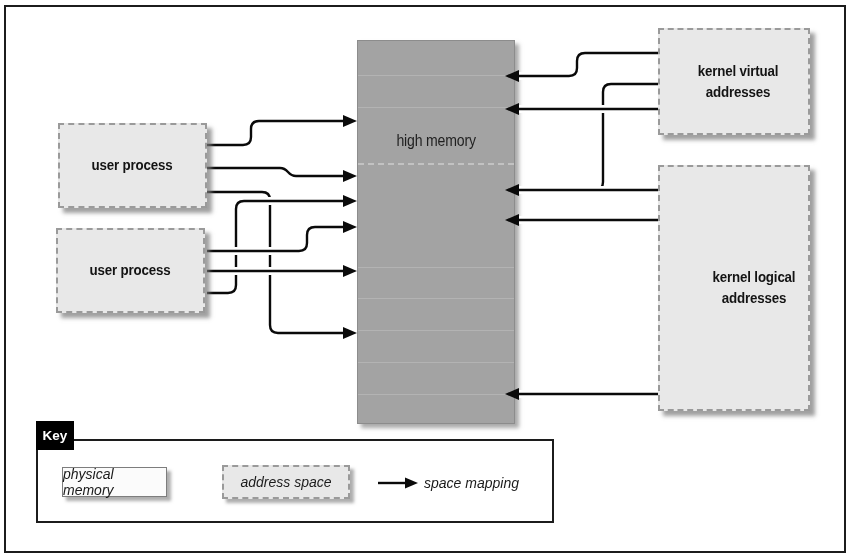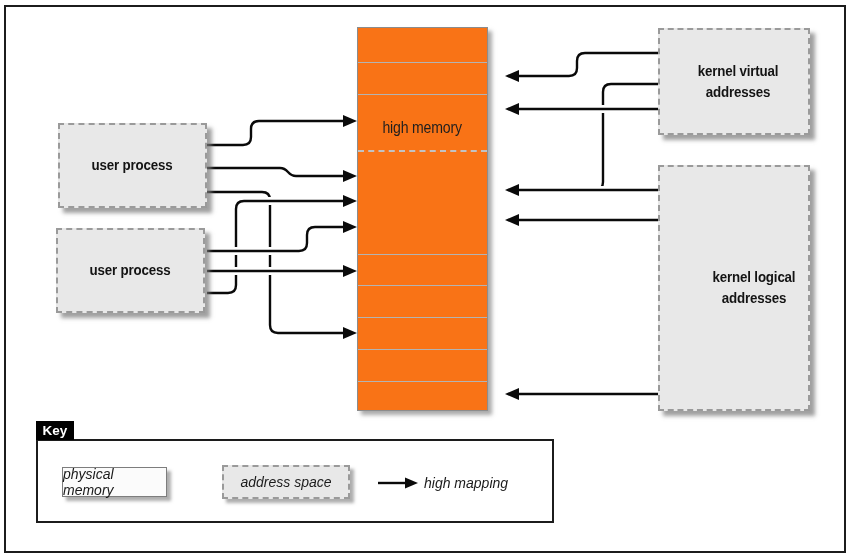--- a/index.html
+++ b/index.html
@@ -6,22 +6,22 @@
   #canvas{
     position:relative;width:850px;height:559px;background:#ffffff;overflow:hidden;
     font-family:"Liberation Sans",sans-serif;
   }
   #frame{
     position:absolute;left:4px;top:5px;width:838px;height:544px;
     border:2px solid #1c1c1c;background:#fff;
   }
   
   .mem-column{
-    position:absolute;left:357px;top:27px;width:131px;height:384px;
-    background:#f97316;border:1px solid #8c8c8c;
+    position:absolute;left:357px;top:40px;width:158px;height:384px;
+    background:#a3a3a3;border:1px solid #8c8c8c;
     box-shadow:4px 4px 4px rgba(125,125,125,.65);
     box-sizing:border-box;
   }
   .seg-line{position:absolute;left:0;width:100%;height:0;border-top:1px solid #b3b3b3;}
   .seg-line.dashed{border-top:2px dashed #c2c2c2;}
   .mem-label{
     position:absolute;left:0;width:100%;text-align:center;
     font-size:16px;color:#1f1f1f;letter-spacing:-0.2px;
   }
   .mem-label .tx{display:inline-block;transform:scaleX(.88);transform-origin:center;white-space:nowrap;}
@@ -36,21 +36,21 @@
   .as-box .tx{display:inline-block;transform:scaleX(.86);transform-origin:center;}
   
   svg.wires{position:absolute;left:0;top:0;z-index:3;}
   .case{fill:none;stroke:#ffffff;stroke-width:8;}
   .wire{fill:none;stroke:#0a0a0a;stroke-width:2.4;}
   .head{fill:#0a0a0a;stroke:none;}
   .boxes-layer{position:absolute;left:0;top:0;width:850px;height:559px;z-index:4;}
   .mem-layer{position:absolute;left:0;top:0;width:850px;height:559px;z-index:2;}
   
   .key-tab{
-    position:absolute;left:36px;top:421px;width:38px;height:19px;z-index:6;
+    position:absolute;left:36px;top:421px;width:38px;height:29px;z-index:6;
     background:#000;color:#fff;font-weight:bold;font-size:13.5px;
     display:flex;align-items:center;justify-content:center;letter-spacing:0;
   }
   .key-box{
     position:absolute;left:36px;top:439px;width:518px;height:84px;z-index:5;
     border:2px solid #1c1c1c;background:#fff;box-sizing:border-box;
   }
   .key-item-box{
     position:absolute;box-sizing:border-box;
     display:flex;align-items:center;justify-content:center;
@@ -189,16 +189,16 @@
       <span>physical memory</span>
     </div>
     <div class="key-item-box key-addr">
       <span>address space</span>
     </div>
     <div class="key-map">
       <svg width="44" height="14" viewBox="0 0 44 14">
         <line x1="2" y1="7" x2="30" y2="7" stroke="#0a0a0a" stroke-width="2.4"></line>
         <polygon points="42,7 29,1.5 29,12.5" fill="#0a0a0a"></polygon>
       </svg>
-      <span class="lbl">high mapping</span>
+      <span class="lbl">space mapping</span>
     </div>
   </div>
 </div>
 
 </body></html>

